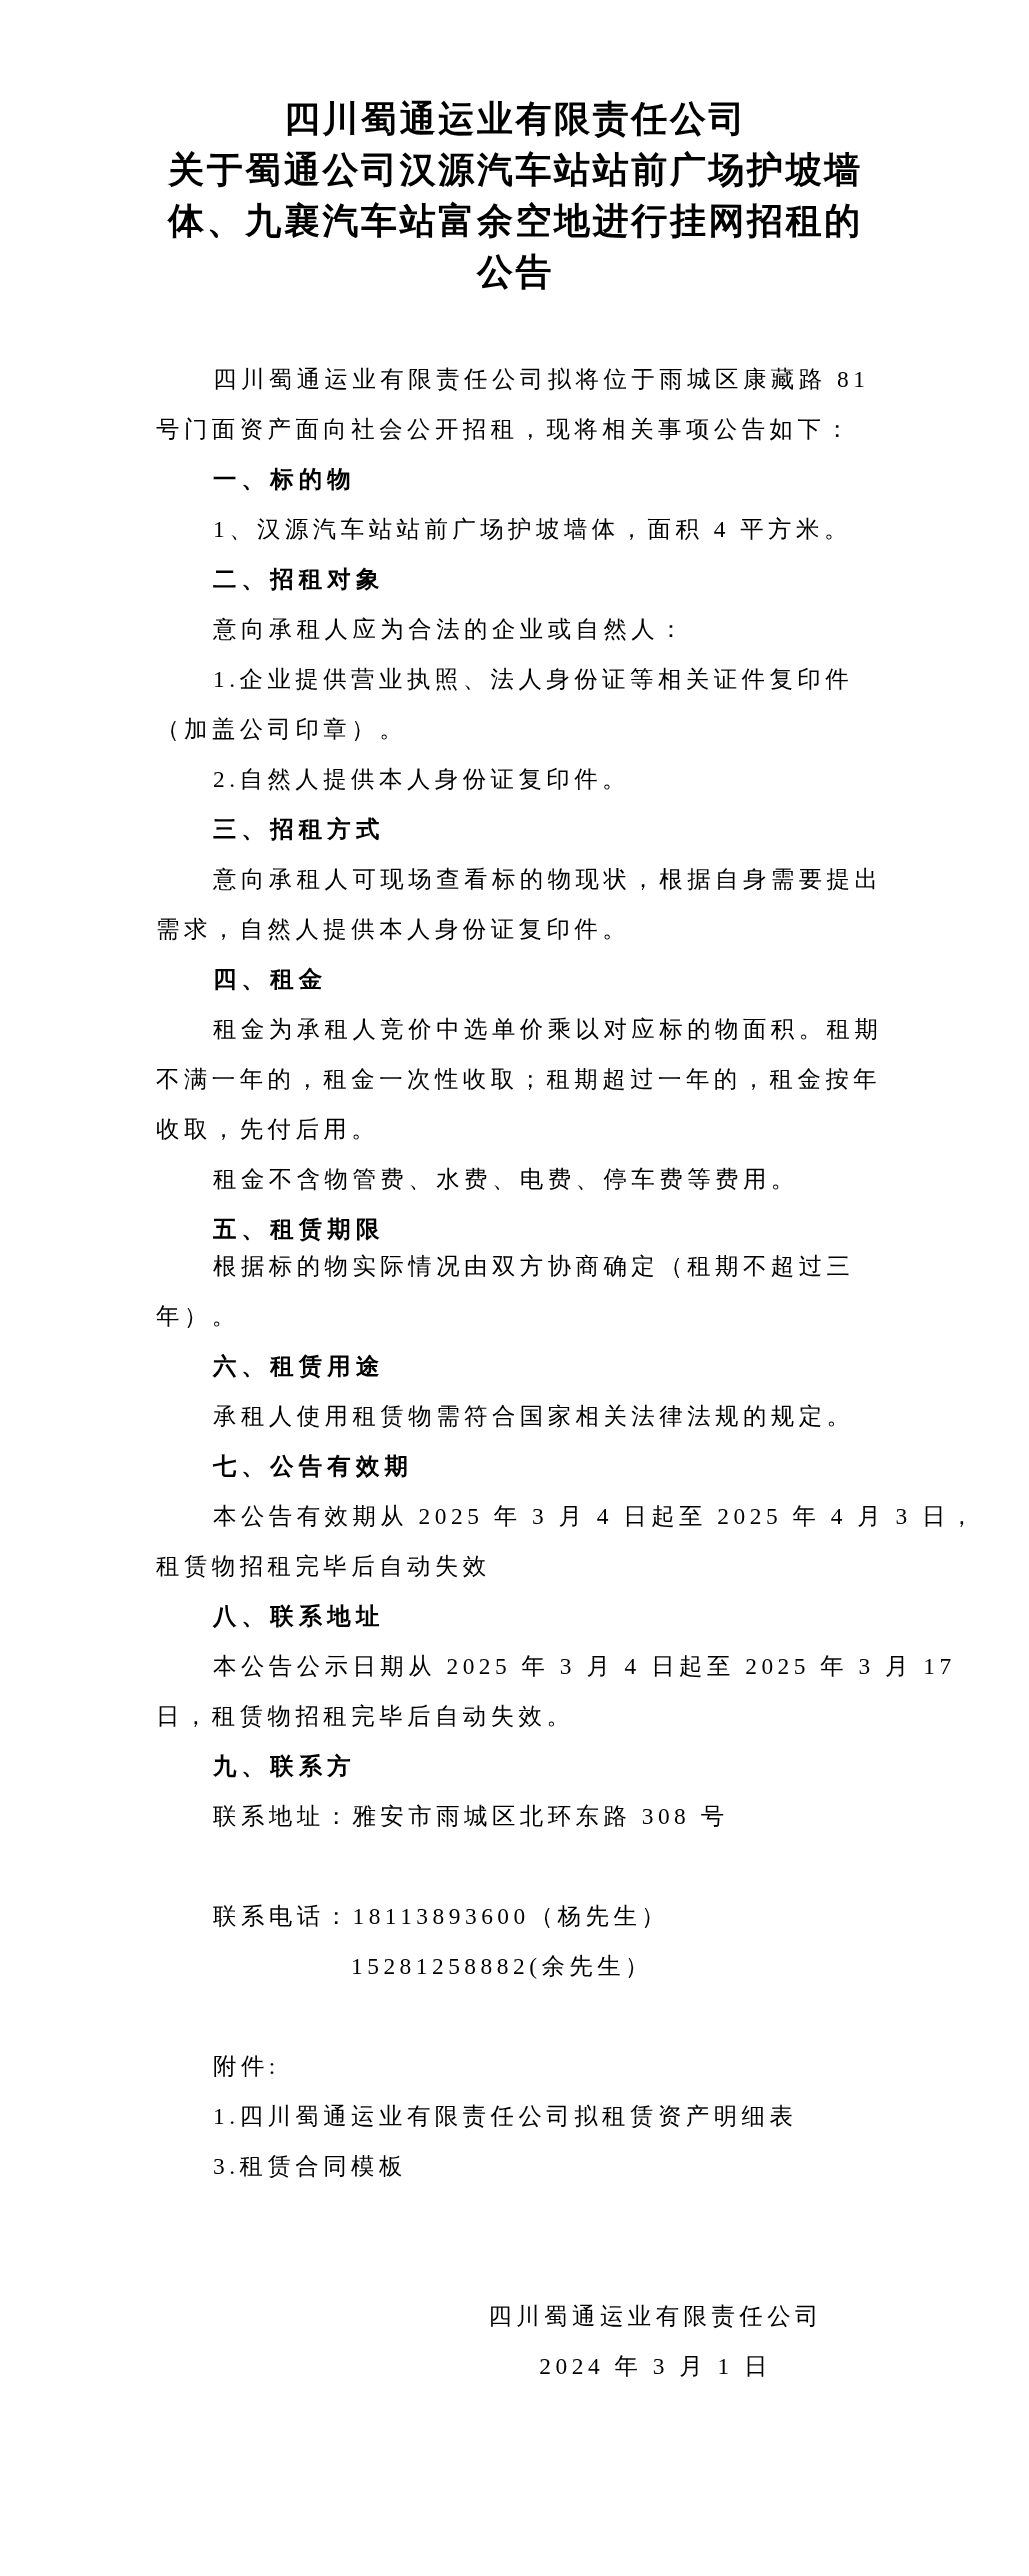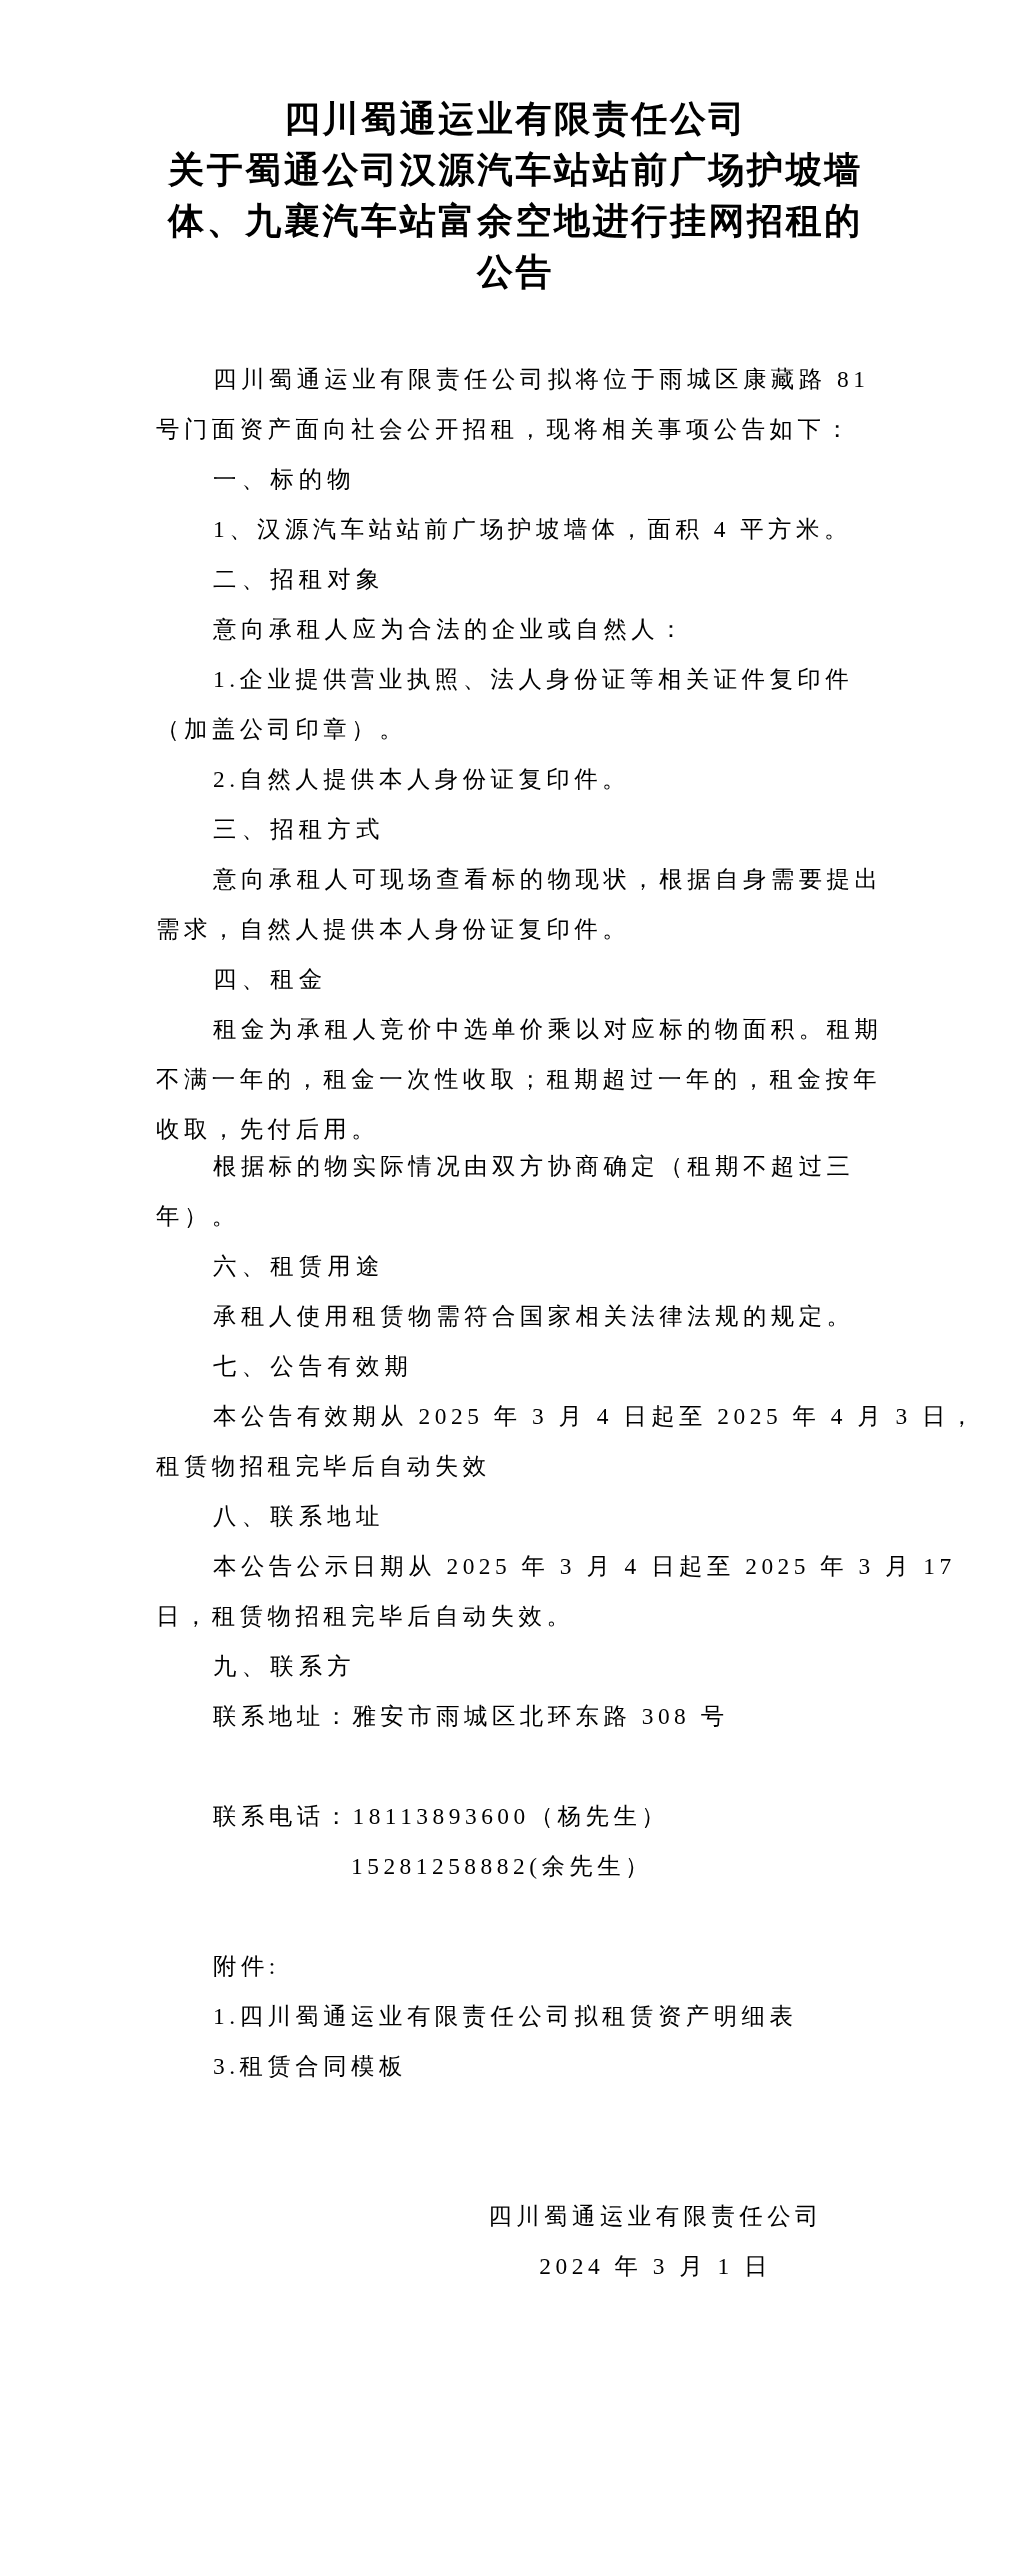--- a/index.html
+++ b/index.html
@@ -27,21 +27,21 @@
     margin-bottom: 56px;
   }
   .line {
     font-size: 23.4px;
     line-height: 50px;
     letter-spacing: 4.5px;
     white-space: nowrap;
   }
   .line.heading {
     font-family: "Liberation Sans", "DejaVu Sans", sans-serif;
-    font-weight: normal;
+    font-weight: bold;
     letter-spacing: 5.2px;
   }
   .indent-first { text-indent: 57px; font-family: Liberation Serif, serif; }
   .indent-phone { text-indent: 195px; }
   .tight { margin-top: -13px; }
   .sig-block {
     width: fit-content;
     margin-left: auto;
     margin-right: 52px;
     text-align: center;
@@ -67,20 +67,22 @@
       <div class="line indent-first">1.企业提供营业执照、法人身份证等相关证件复印件</div>
       <div class="line">（加盖公司印章）。</div>
       <div class="line indent-first">2.自然人提供本人身份证复印件。</div>
       <div class="line heading indent-first">三、招租方式</div>
       <div class="line indent-first">意向承租人可现场查看标的物现状，根据自身需要提出</div>
       <div class="line">需求，自然人提供本人身份证复印件。</div>
       <div class="line heading indent-first">四、租金</div>
       <div class="line indent-first">租金为承租人竞价中选单价乘以对应标的物面积。租期</div>
       <div class="line">不满一年的，租金一次性收取；租期超过一年的，租金按年</div>
       <div class="line">收取，先付后用。</div>
+      <div class="line indent-first">租金不含物管费、水费、电费、停车费等费用。</div>
+      <div class="line heading indent-first">五、租赁期限</div>
       <div class="line indent-first tight">根据标的物实际情况由双方协商确定（租期不超过三</div>
       <div class="line">年）。</div>
       <div class="line heading indent-first">六、租赁用途</div>
       <div class="line indent-first">承租人使用租赁物需符合国家相关法律法规的规定。</div>
       <div class="line heading indent-first">七、公告有效期</div>
       <div class="line indent-first">本公告有效期从 2025 年 3 月 4 日起至 2025 年 4 月 3 日，</div>
       <div class="line">租赁物招租完毕后自动失效</div>
       <div class="line heading indent-first">八、联系地址</div>
       <div class="line indent-first">本公告公示日期从 2025 年 3 月 4 日起至 2025 年 3 月 17</div>
       <div class="line">日，租赁物招租完毕后自动失效。</div>

